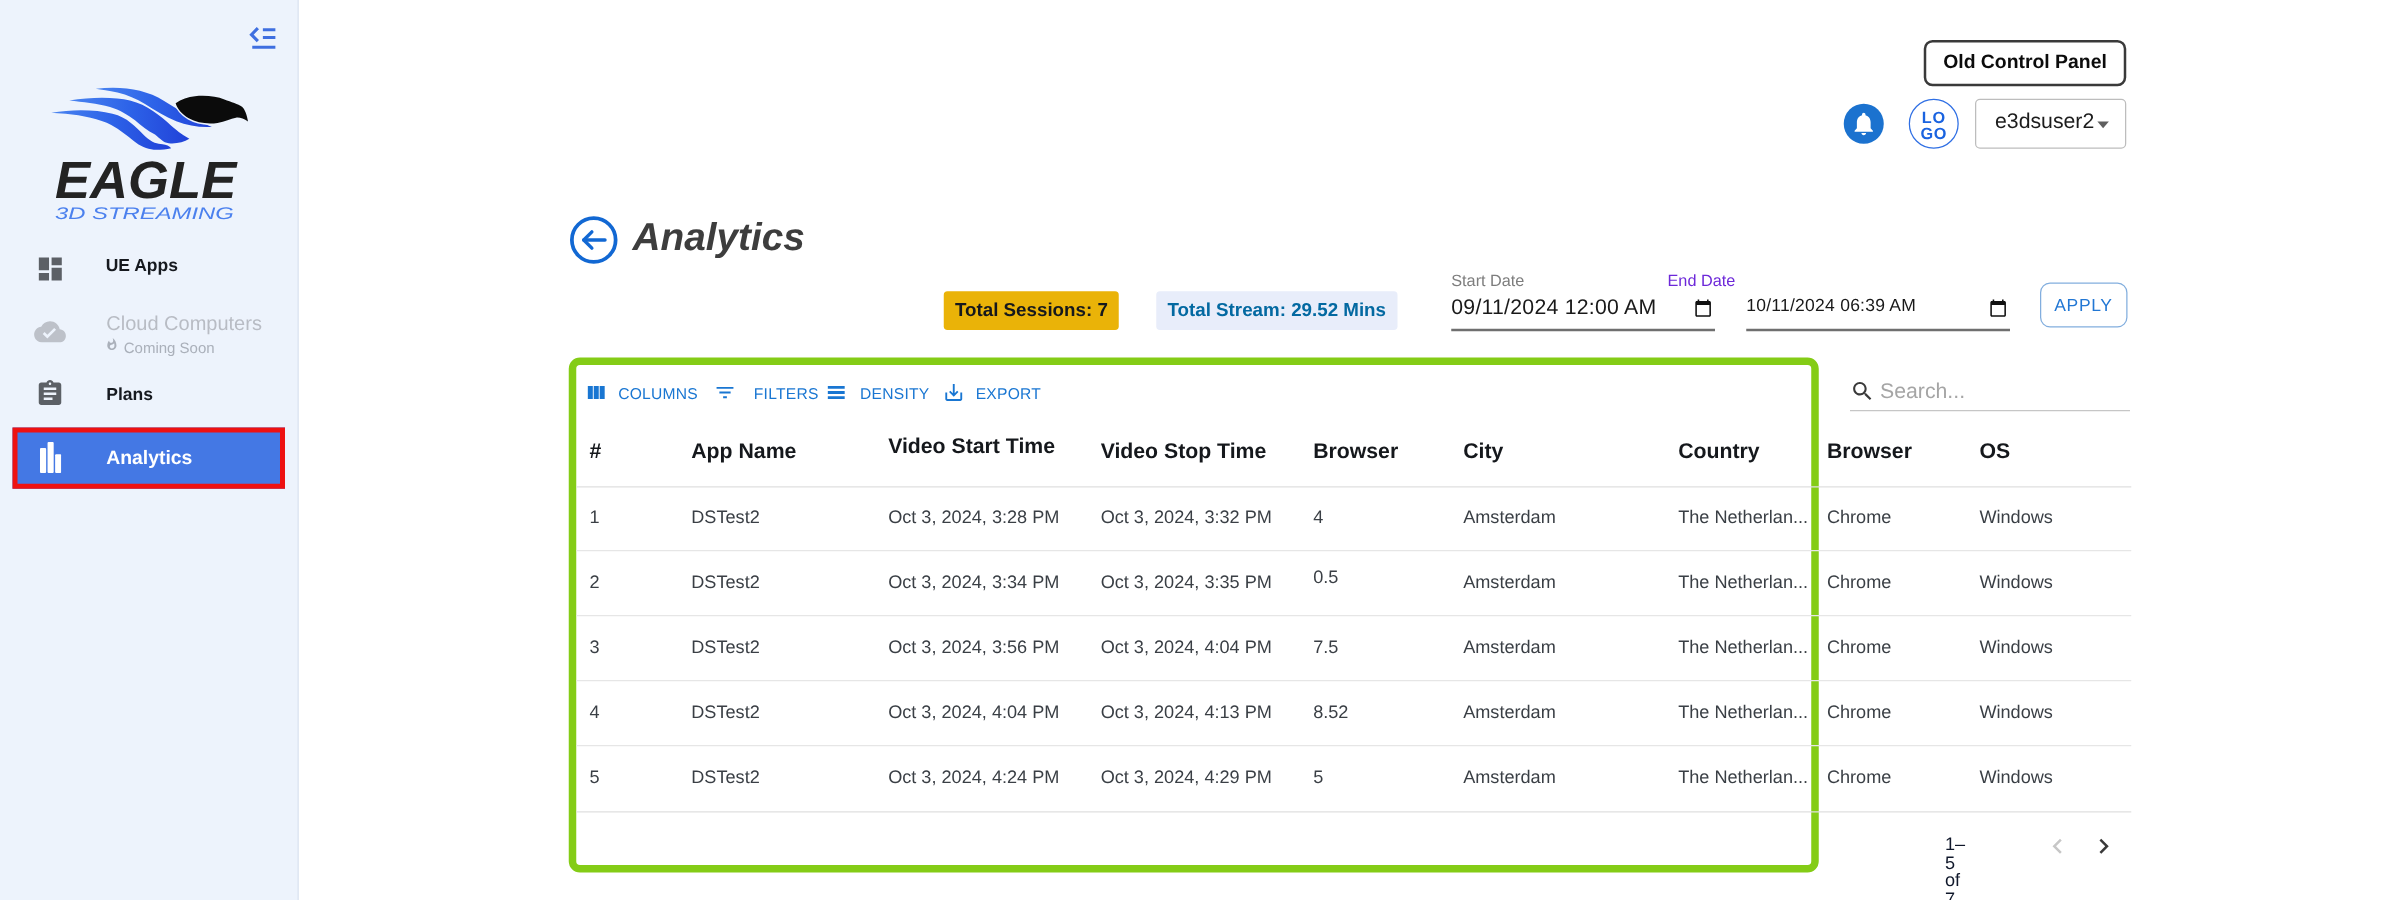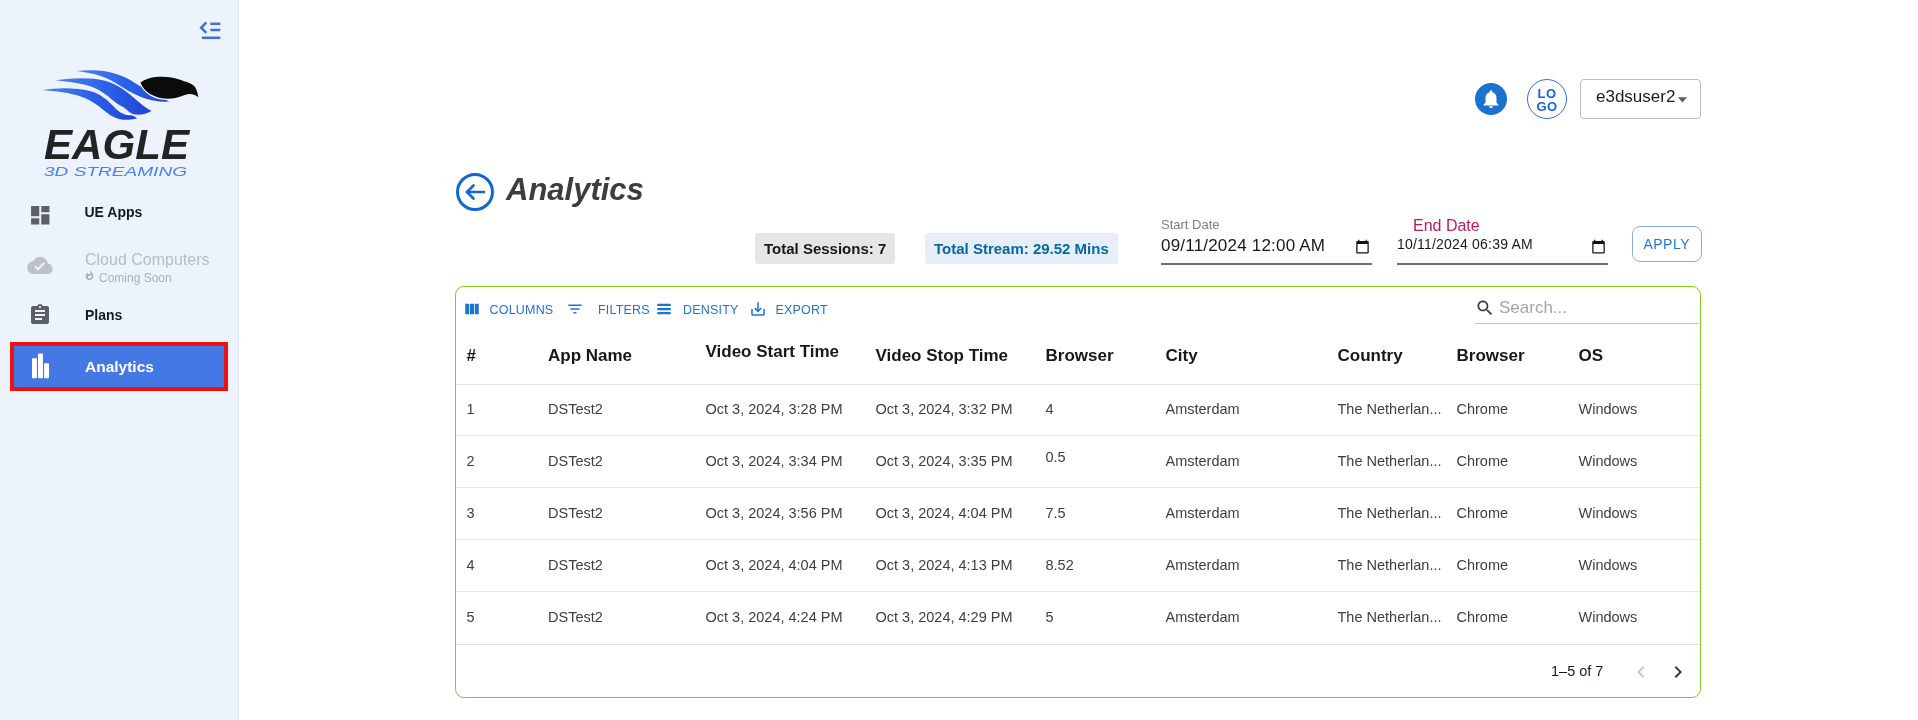--- a/index.html
+++ b/index.html
@@ -65,59 +65,60 @@
 
     <div class="abs" style="left:10px;top:342px;width:218px;height:49px;border:4px solid #ee1111;background:#4478e4;"></div>
     <svg class="abs" style="left:31.5px;top:353px" width="17" height="26" viewBox="0 0 17 26" fill="#fff">
       <rect x="0" y="5.3" width="4.9" height="20" rx="0.8"></rect>
         <rect x="6.05" y="0.5" width="4.9" height="24.8" rx="0.8"></rect>
         <rect x="12.1" y="10.3" width="4.9" height="15" rx="0.8"></rect>
     </svg>
     <div class="abs" style="left:85px;top:358.5px;font-size:15.5px;font-weight:bold;color:#fff;line-height:1;">Analytics</div>
   </div>
 
+  <div class="abs" style="left:1539px;top:32px;width:162px;height:37px;border:2px solid #3a3a3a;border-radius:7px;background:#fff;text-align:center;line-height:32px;font-size:15.5px;font-weight:bold;color:#0c0c0c;">Old Control Panel</div>
   <div class="abs" style="left:1475px;top:83px;width:32px;height:32px;border-radius:50%;background:#1b72cf;"></div>
   <svg class="abs" style="left:1480px;top:88px" width="22" height="22" viewBox="0 0 24 24" fill="#fff">
     <path d="M12 22c1.1 0 2-.9 2-2h-4c0 1.1.89 2 2 2zm6-6v-5c0-3.07-1.64-5.64-4.5-6.32V4c0-.83-.67-1.5-1.5-1.5s-1.5.67-1.5 1.5v.68C7.63 5.36 6 7.92 6 11v5l-2 2v1h16v-1l-2-2z"></path>
   </svg>
   <div class="abs" style="left:1527px;top:79px;width:40px;height:40px;border-radius:50%;background:#fff;border:1px solid #2f6fe4;"></div>
   <div class="abs" style="left:1527px;top:86.5px;width:40px;text-align:center;font-size:13px;font-weight:bold;color:#1a63e0;line-height:13px;letter-spacing:0.5px;">LO<br>GO</div>
   <div class="abs" style="left:1580px;top:79px;width:121px;height:40px;border:1px solid #bdbdbd;border-radius:4px;background:#fff;"></div>
   <div class="abs" style="left:1596px;top:88px;font-size:17px;color:#1c1c1c;line-height:1;">e3dsuser2</div>
   <svg class="abs" style="left:1677px;top:95.5px" width="11" height="7.5" viewBox="0 0 12 8">
       <path d="M1 1.2 L6 7 L11 1.2 Z" fill="#5f5f5f"></path>
     </svg>
 
   <div class="abs" style="left:456px;top:173px;width:38px;height:38px;border-radius:50%;border:3px solid #1268d3;"></div>
   <svg class="abs" style="left:463.5px;top:183px" width="22" height="18" viewBox="0 0 22 18" stroke="#1268d3" stroke-width="2.7" fill="none" stroke-linecap="round" stroke-linejoin="round">
     <path d="M20 9 H3"></path>
       <path d="M9.5 2.5 L3 9 L9.5 15.5"></path>
   </svg>
   <div class="abs" style="left:506px;top:174px;font-size:31px;font-weight:bold;font-style:italic;color:#3d3d3d;line-height:1;">Analytics</div>
 
-  <div class="abs" style="left:755px;top:233px;height:31px;background:#e5e5e5;border-radius:3px;line-height:31px;padding:0 9px;font-size:15px;font-weight:bold;color:#15181d;">Total Sessions: 7</div>
+  <div class="abs" style="left:755px;top:233px;height:31px;background:#eab308;border-radius:3px;line-height:31px;padding:0 9px;font-size:15px;font-weight:bold;color:#15181d;">Total Sessions: 7</div>
   <div class="abs" style="left:925px;top:233px;height:31px;background:#e8edfa;border-radius:3px;line-height:31px;padding:0 9px;font-size:15px;font-weight:bold;color:#0369a1;">Total Stream: 29.52 Mins</div>
 
   <div class="abs" style="left:1161px;top:218px;font-size:13px;color:#7d7d7d;line-height:1;">Start Date</div>
   <div class="abs" style="left:1161px;top:237px;font-size:17px;color:#191919;line-height:1;letter-spacing:0.2px;">09/11/2024 12:00 AM</div>
   <svg class="abs" style="left:1355px;top:239px" width="15" height="15" viewBox="0 0 24 24" fill="#111">
       <path d="M20 3h-1V1h-2v2H7V1H5v2H4c-1.1 0-2 .9-2 2v16c0 1.1.9 2 2 2h16c1.1 0 2-.9 2-2V5c0-1.1-.9-2-2-2zm0 18H4V8h16v13z"></path>
     </svg>
   <div class="abs" style="left:1161px;top:263px;width:211px;height:1.5px;background:#6f6f6f;"></div>
 
-  <div class="abs" style="left:1413px;top:218px;font-size:16px;color:#be185d;line-height:1;">End Date</div>
+  <div class="abs" style="left:1334px;top:218px;font-size:13px;color:#6d28d9;line-height:1;">End Date</div>
   <div class="abs" style="left:1397px;top:237px;font-size:14px;color:#191919;line-height:1;letter-spacing:0.2px;">10/11/2024 06:39 AM</div>
   <svg class="abs" style="left:1591px;top:239px" width="15" height="15" viewBox="0 0 24 24" fill="#111">
       <path d="M20 3h-1V1h-2v2H7V1H5v2H4c-1.1 0-2 .9-2 2v16c0 1.1.9 2 2 2h16c1.1 0 2-.9 2-2V5c0-1.1-.9-2-2-2zm0 18H4V8h16v13z"></path>
     </svg>
   <div class="abs" style="left:1397px;top:263px;width:211px;height:1.5px;background:#6f6f6f;"></div>
 
   <div class="abs" style="left:1632px;top:226px;width:69.5px;height:35.5px;border:1px solid #82aede;border-radius:8px;text-align:center;line-height:34px;font-size:14px;color:#2277d4;letter-spacing:0.5px;">APPLY</div>
 
-  <div class="abs" id="card" style="left:455px;top:286px;width:1246px;height:412px;background:#fff;border:1px solid #84cc16;border-radius:9px;padding-left:12px;">
+  <div class="abs" id="card" style="left:455px;top:286px;width:1000px;height:412px;background:#fff;border:6px solid #84cc16;border-radius:9px;padding-left:12px;">
 
     <svg class="abs" style="left:7px;top:13px" width="18" height="18" viewBox="0 0 24 24" fill="#1976d2">
         <path d="M14.67 5v14H9.33V5h5.34zm1 0H21v14h-5.33V5zm-7.34 14H3V5h5.33v14z"></path>
       </svg>
     <div class="abs tbtn" style="left:33.5px;top:17px;">COLUMNS</div>
     <svg class="abs" style="left:109.5px;top:13px" width="18" height="18" viewBox="0 0 24 24" fill="#1976d2">
         <path d="M10 18h4v-2h-4v2zM3 6v2h18V6H3zm3 7h12v-2H6v2z"></path>
       </svg>
     <div class="abs tbtn" style="left:142px;top:17px;">FILTERS</div>
     <svg class="abs" style="left:198.5px;top:13px" width="18" height="18" viewBox="0 0 24 24" fill="#1976d2">

